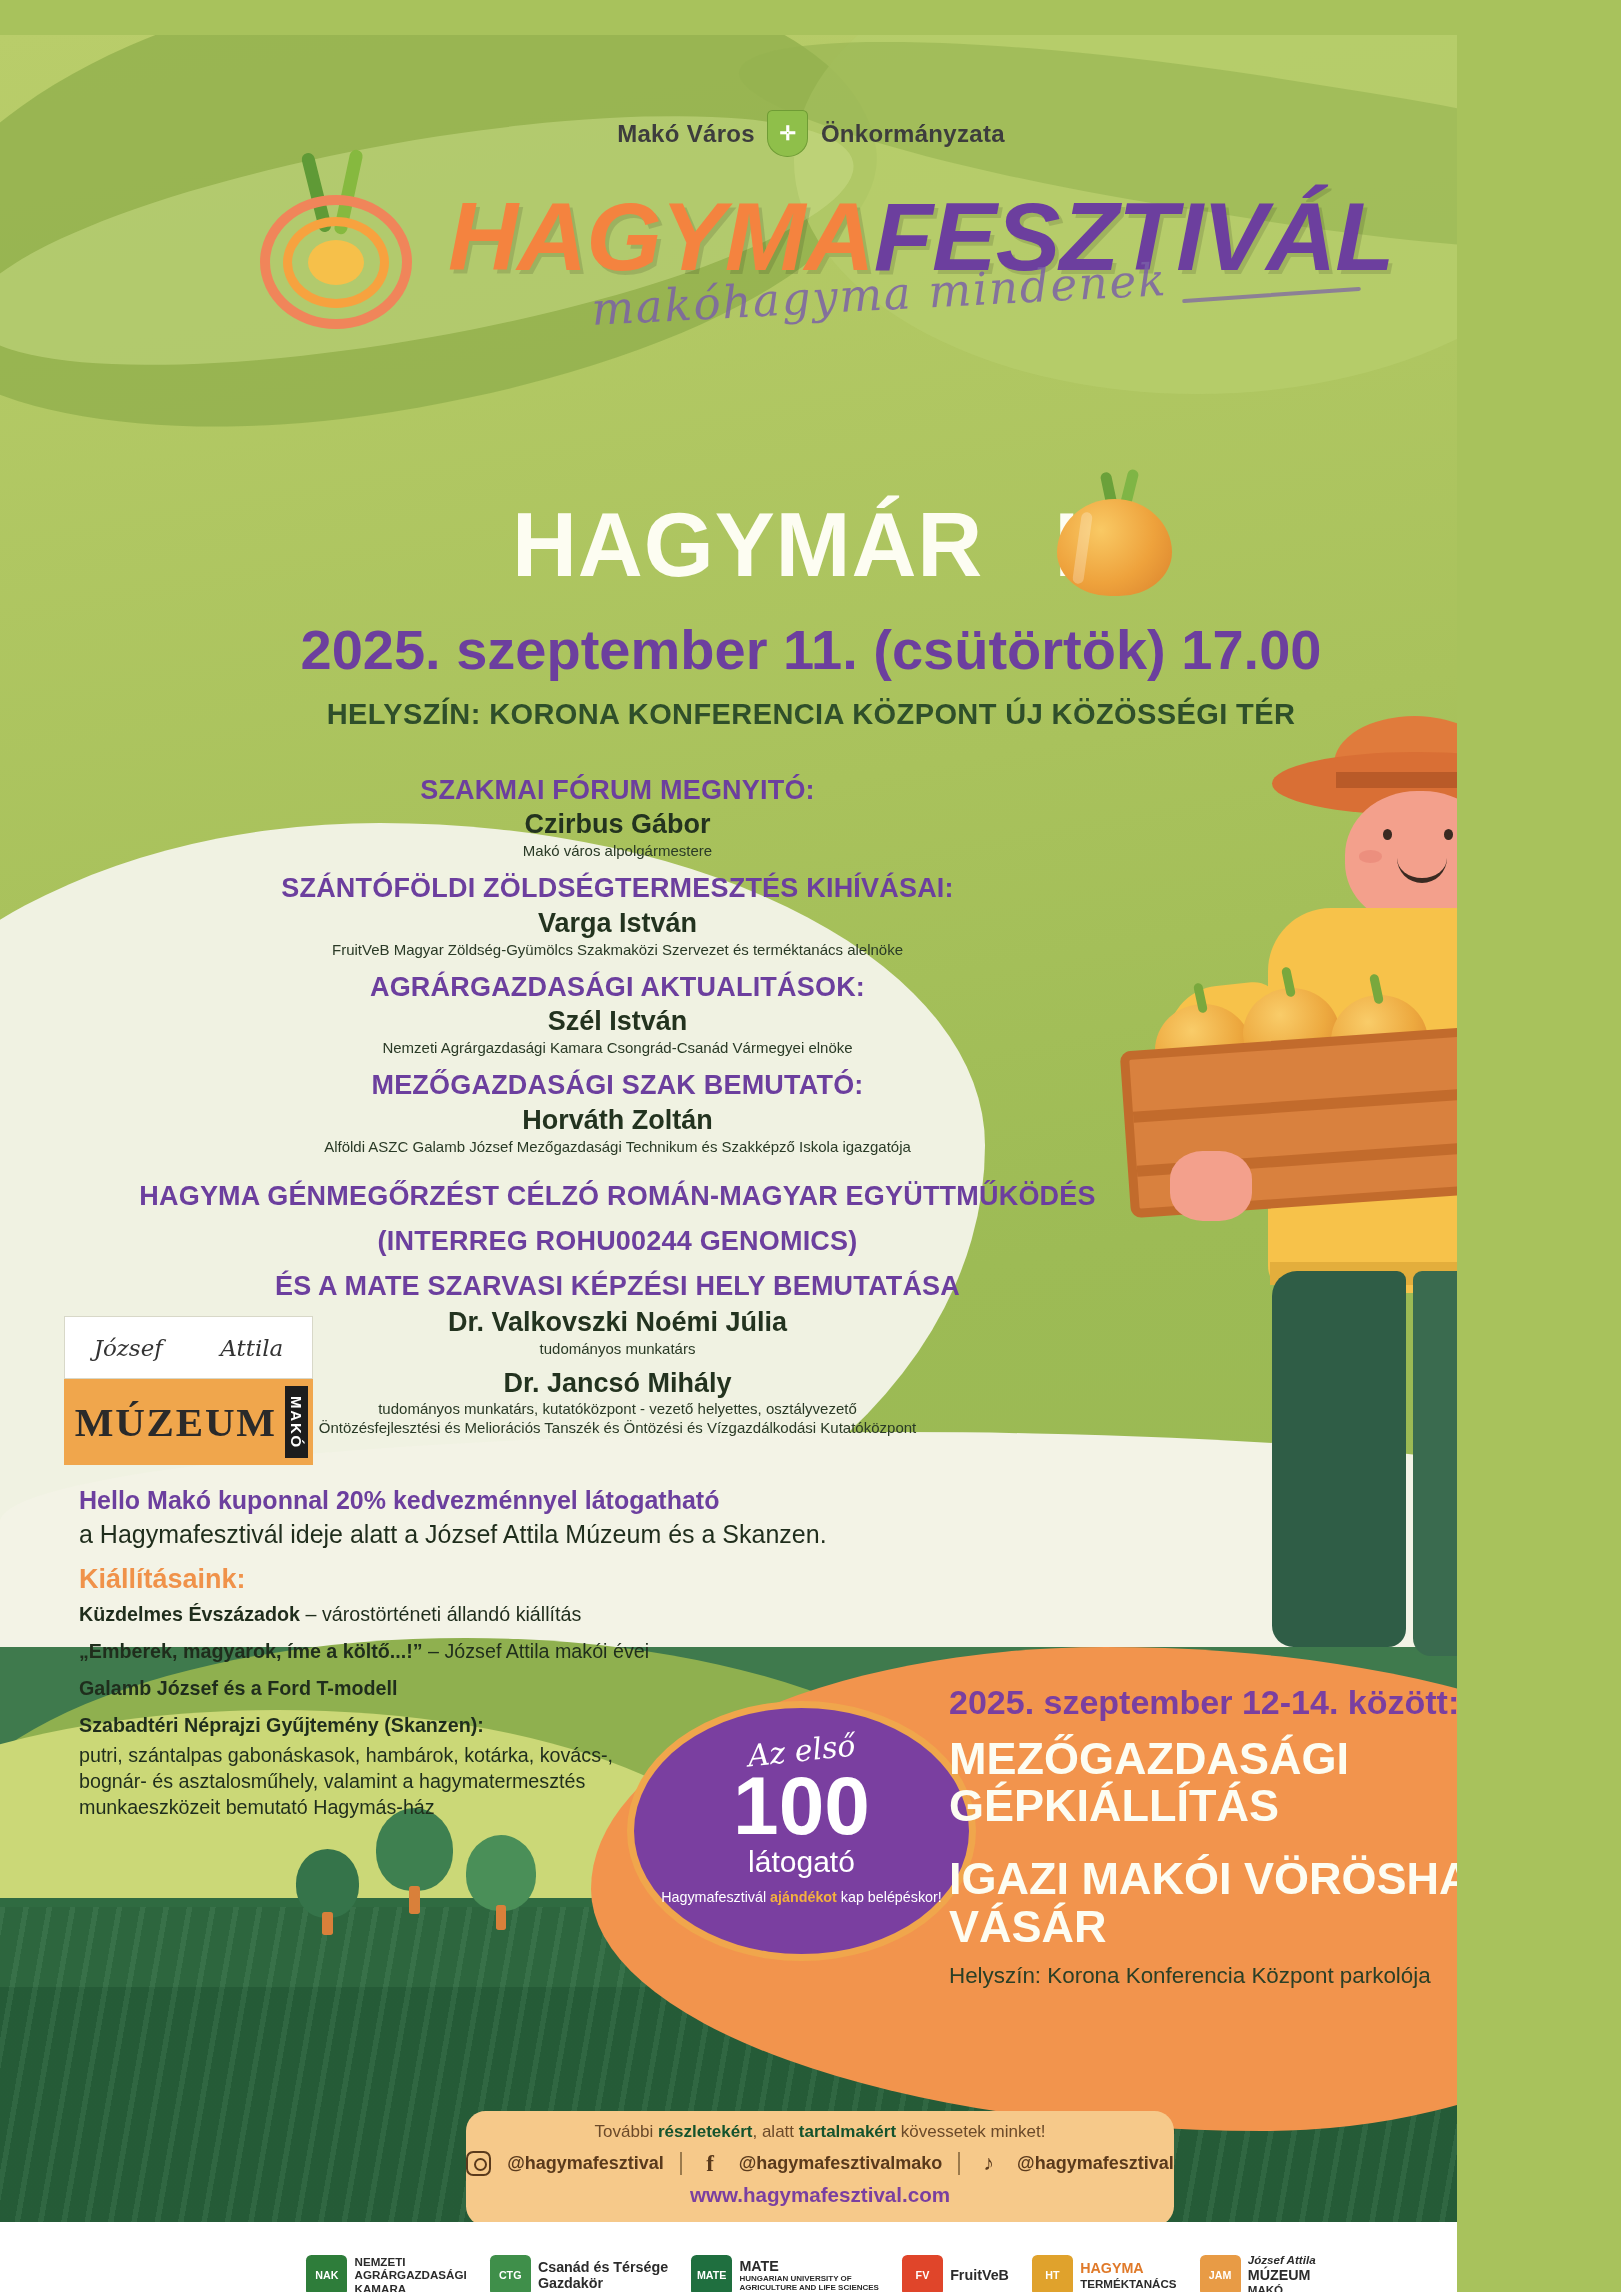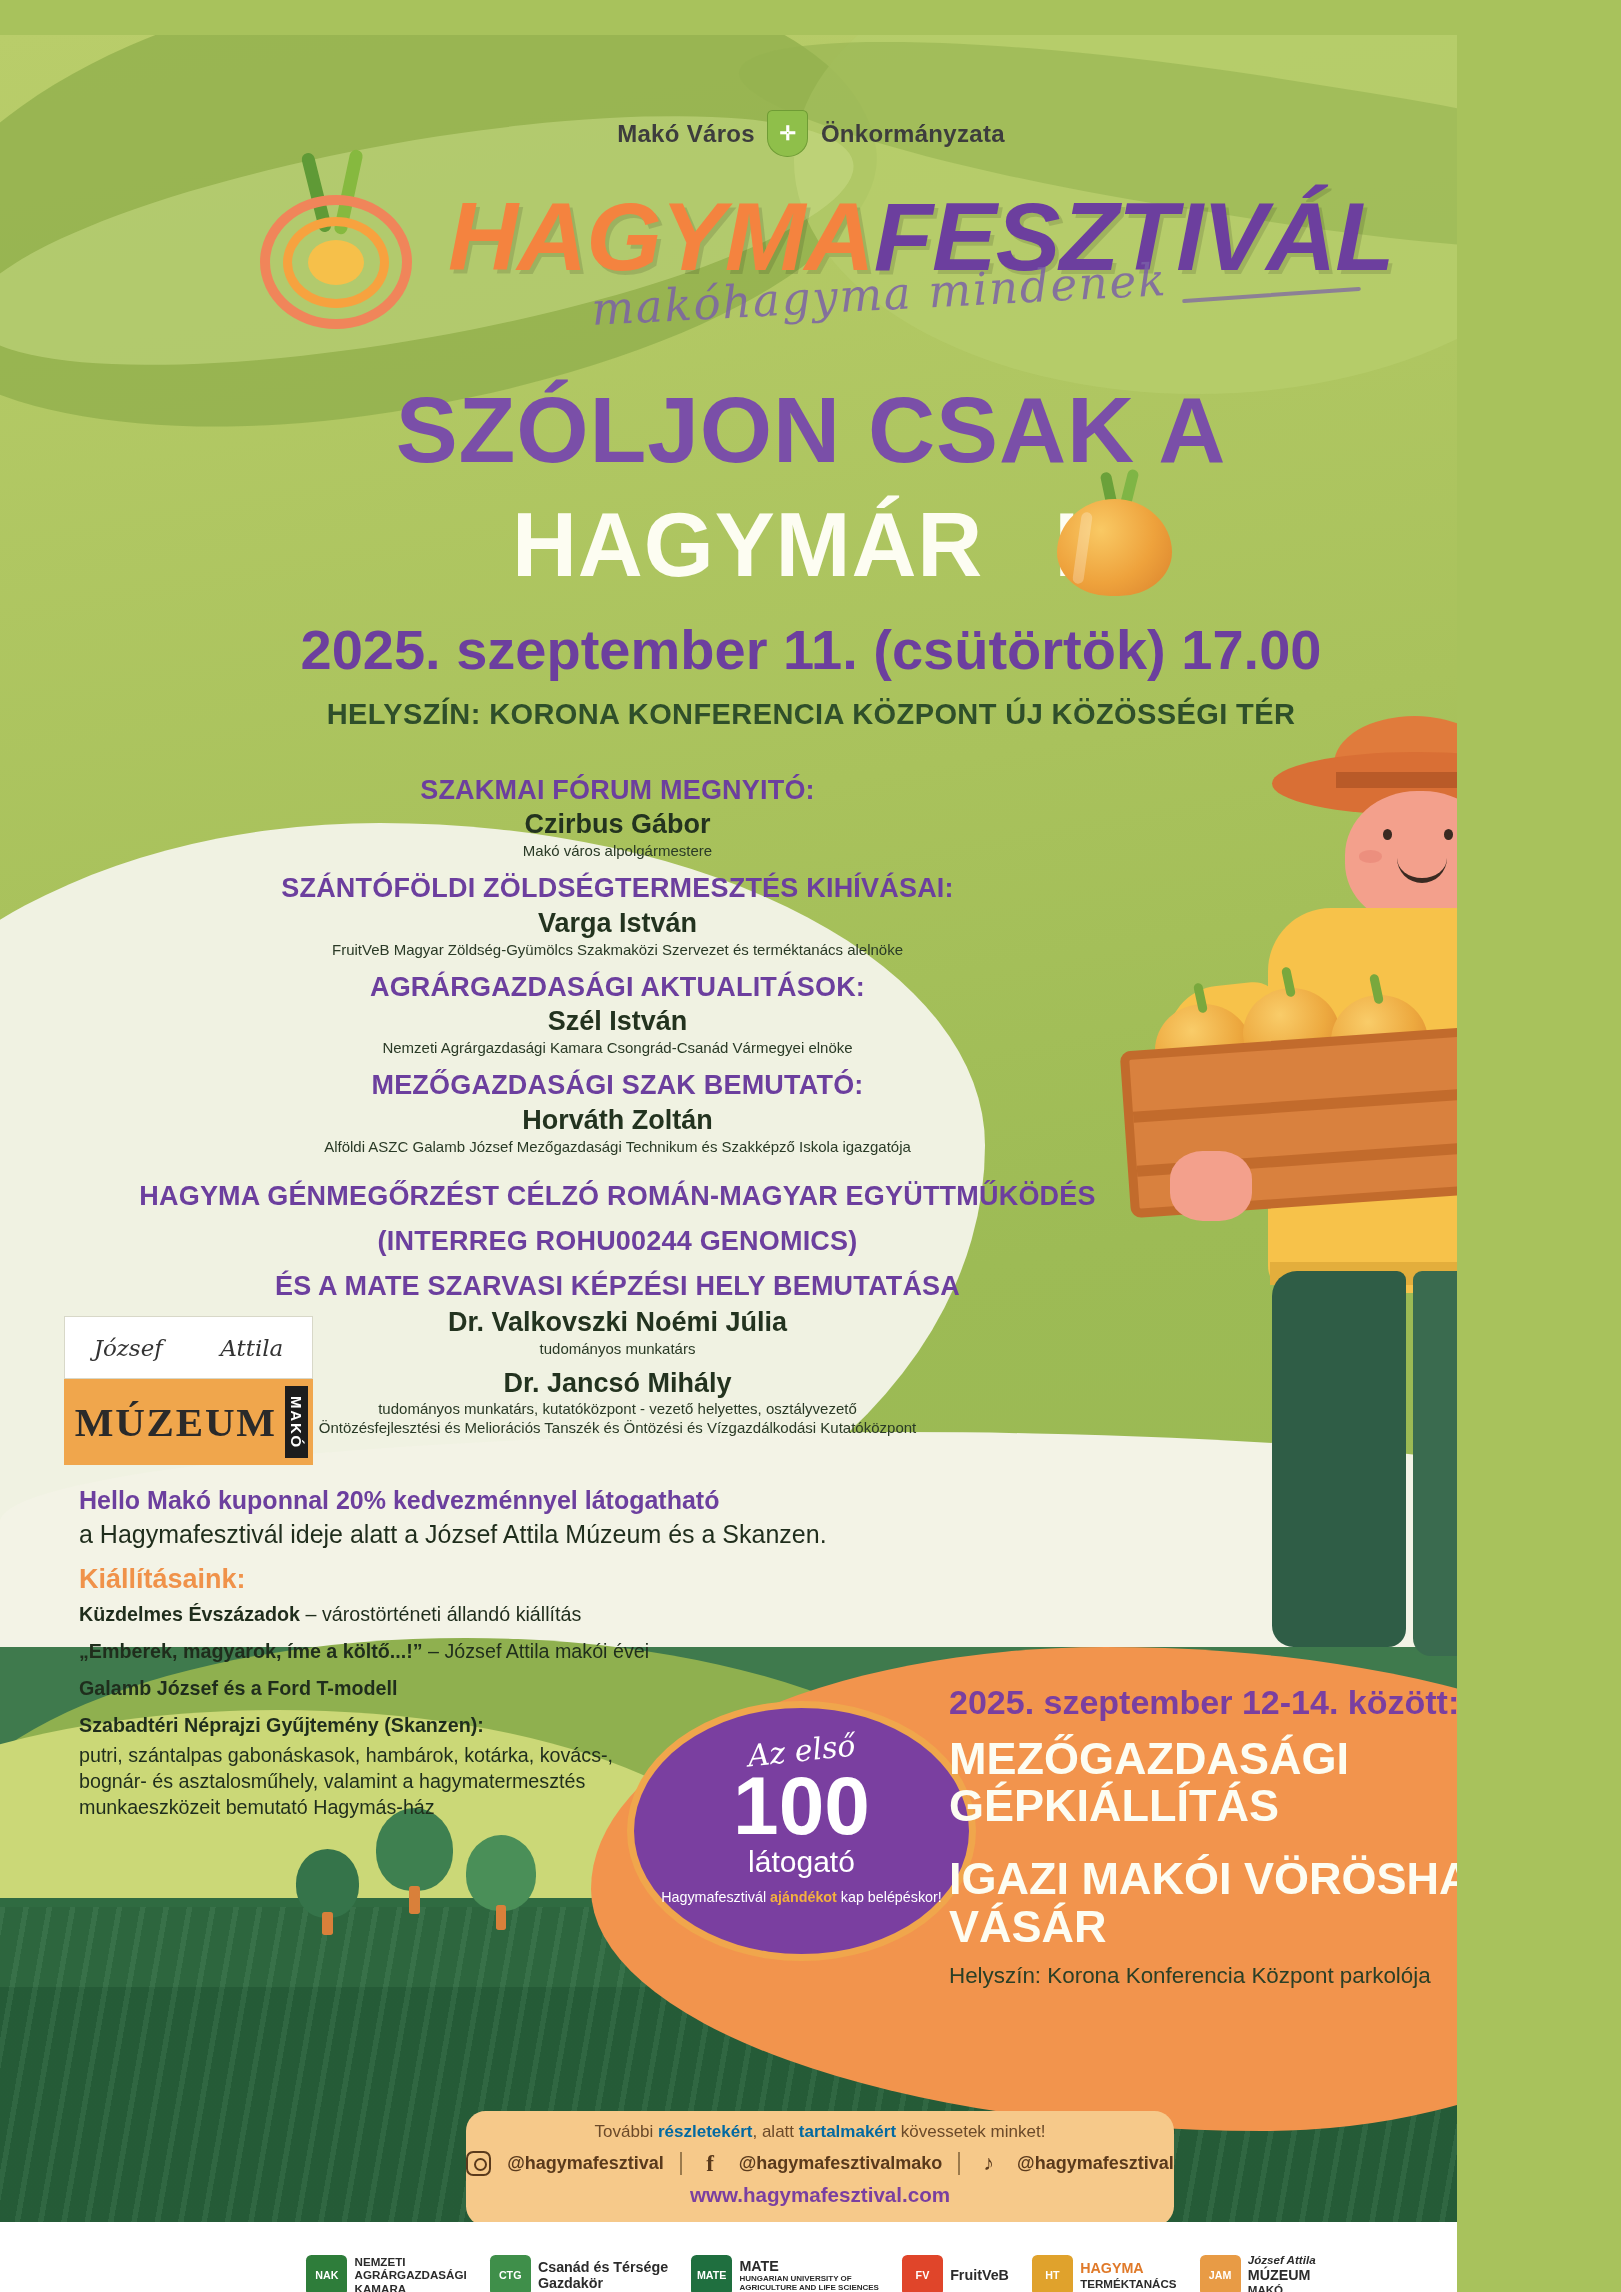--- a/index.html
+++ b/index.html
@@ -302,21 +302,21 @@
   .op-h1 { font-size: 45px; font-weight: bold; color: #fdfdf2; line-height: 1.06; margin-top: 12.5px; }
   .op-h2 { font-size: 45px; font-weight: bold; color: #fdfdf2; line-height: 1.06; margin-top: 25px; }
   .op-sub { font-size: 22.4px; color: #2b3f26; margin-top: 12.5px; }
 
   
   .social {
     position: absolute; left: 466px; top: 2076px; width: 708px; height: 115px;
     background: #f6c98a; border-radius: 19.7px; text-align: center; padding-top: 10.7px;
   }
   .social .s1 { font-size: 17px; color: #6b4a2a; }
-  .social .s1 b { color: #0369a1; }
+  .social .s1 b { color: #14532d; }
   .social .row { display: flex; align-items: center; justify-content: center; gap: 16px; margin-top: 9px; font-size: 18px; font-weight: bold; color: #5a3a1c; }
   .ic {
     display: inline-block; width: 25px; height: 25px; border: 2.7px solid #5a3a1c; border-radius: 7.2px;
     position: relative; vertical-align: middle;
   }
   .ic.insta::after { content: ""; position: absolute; left: 5.4px; top: 5.4px; width: 9px; height: 9px; border: 2.7px solid #5a3a1c; border-radius: 50%; }
   .ic.fb { border: none; font-size: 23px; line-height: 25px; font-family: "Liberation Serif", serif; }
   .ic.tt { border: none; font-size: 21.5px; line-height: 25px; }
   .social .url { font-size: 20.6px; font-weight: bold; color: #7a3fa0; margin-top: 7.2px; }
   .sep { width: 1.8px; height: 23px; background: #9b7a4c; }
@@ -379,21 +379,20 @@
       <div class="onion-ring2"></div>
       <div class="onion-core"></div>
     </div>
     <div class="fest-title">
       <span class="w1">HAGYMA</span><span class="w2">FESZTIVÁL</span>
     </div>
     <div class="fest-script">makóhagyma mindenek</div>
     <div class="fest-script-line"></div>
   </div>
 
-  <div class="headline1">SZÓLJON CSAK A</div>
   <div class="headline2">
     <span>HAGYMÁR</span><span style="opacity:0">O</span><span>L</span>
   </div>
   <div class="onion-o">
     <div class="leaf"></div>
       <div class="leaf2"></div>
       <div class="bulb"></div>
   </div>
 
   <div class="dateline">2025. szeptember 11. (csütörtök) 17.00</div>

